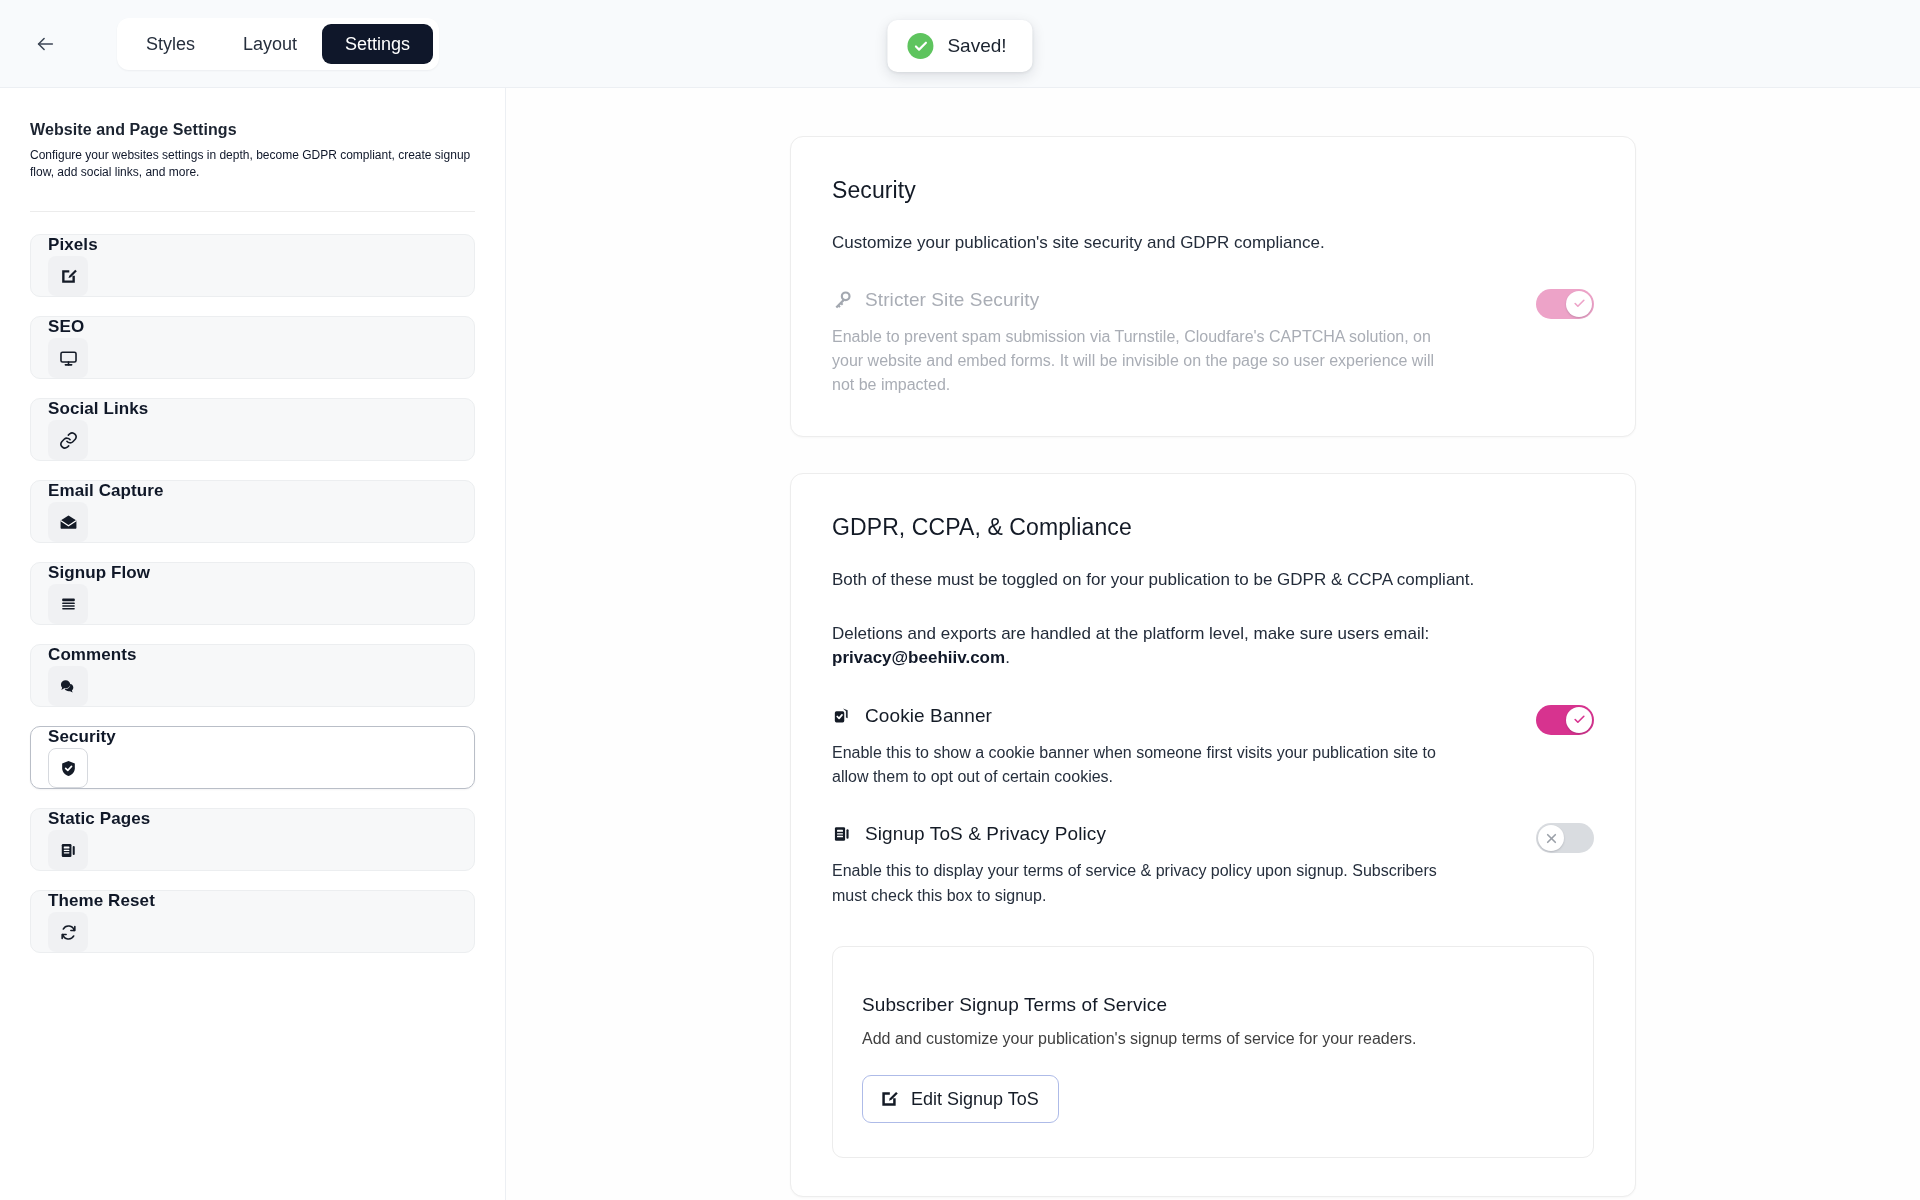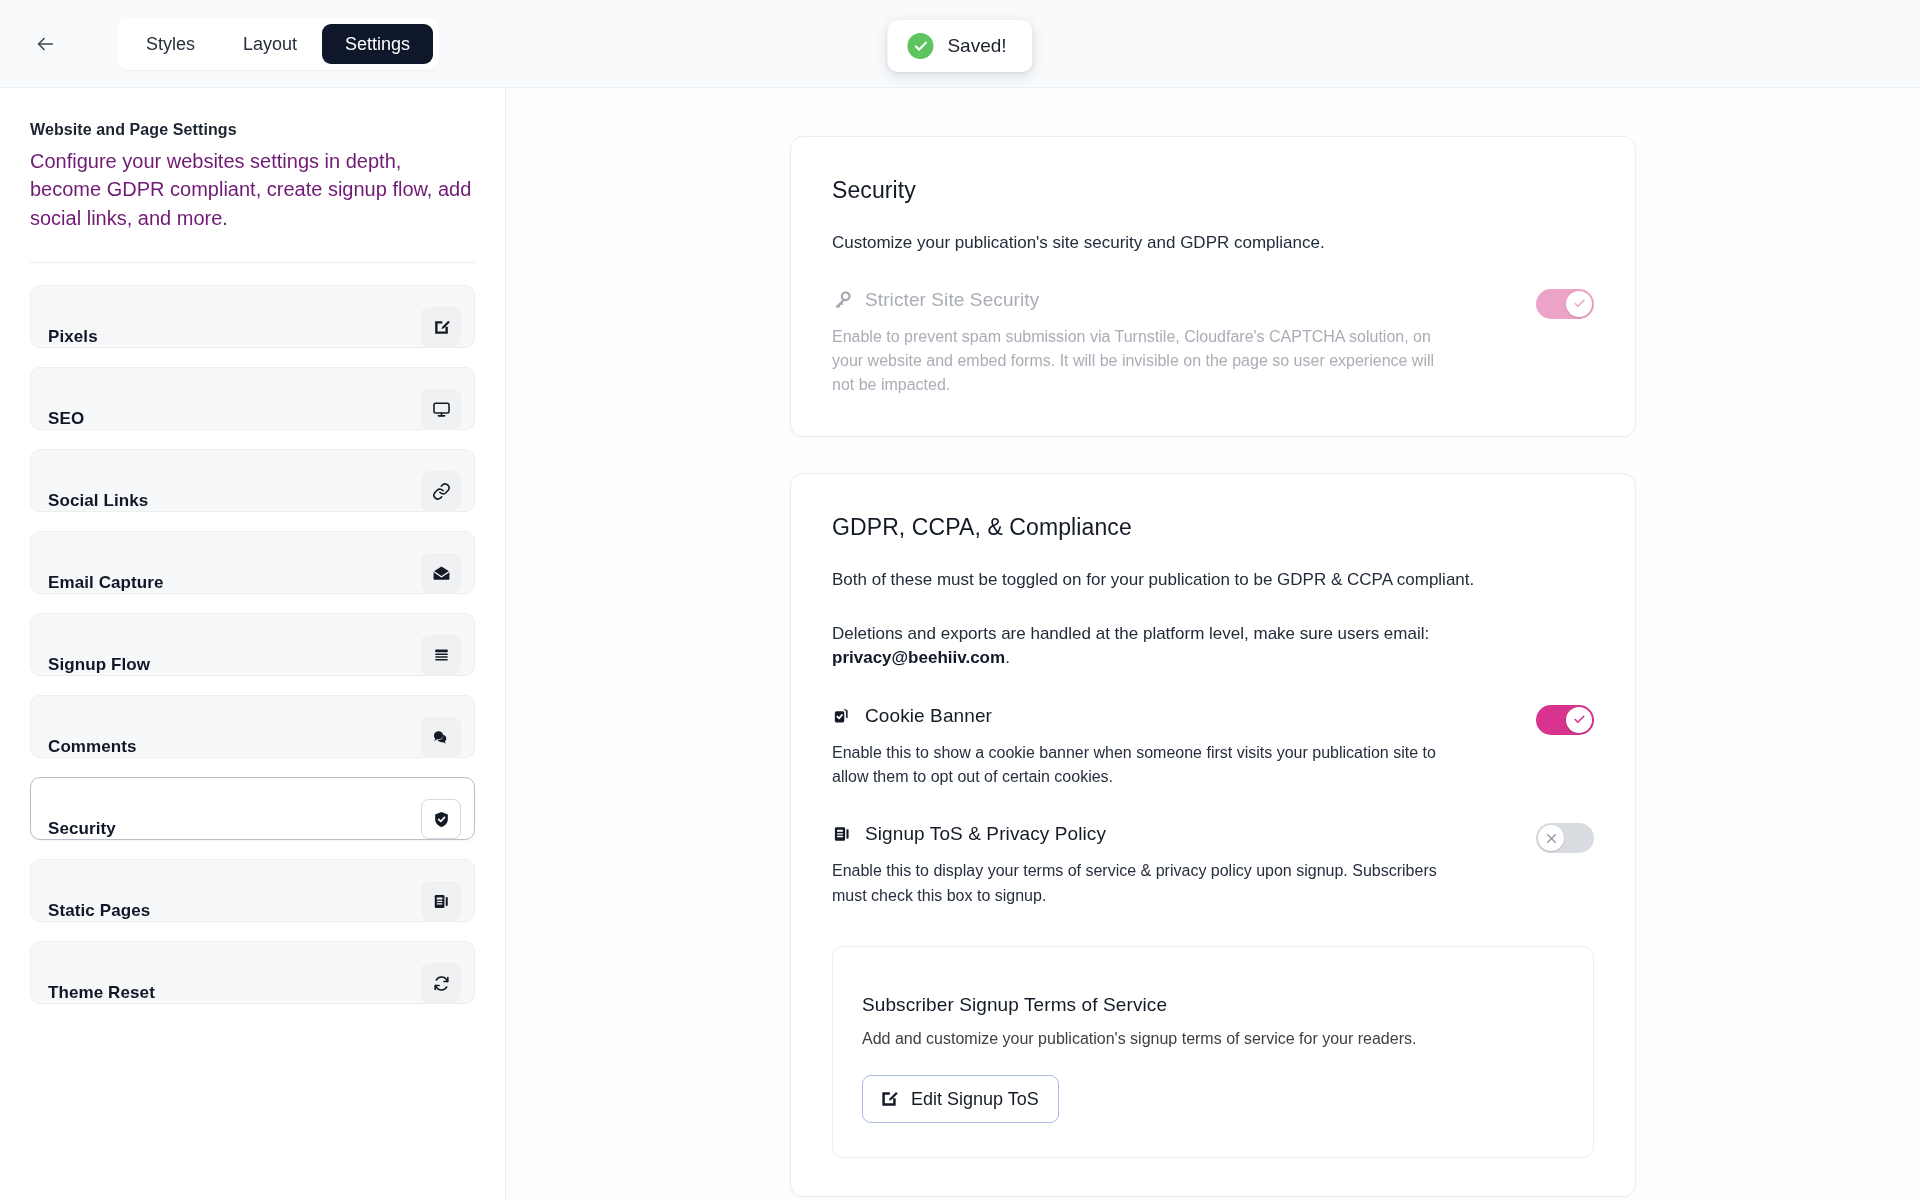--- a/index.html
+++ b/index.html
@@ -112,44 +112,45 @@
 
   .sb-title {
     font-size: 16px;
     font-weight: 700;
     color: #1b2330;
     margin-bottom: 8px;
     letter-spacing: .1px;
   }
 
   .sb-desc {
-    font-size: 20px;
+    font-size: 12px;
     line-height: 1.42;
-    color: #701a75;
+    color: #0f172a;
     font-weight: 400;
   }
 
   .sb-divider {
     height: 1px;
     background: #ececec;
     margin: 30px 0 22px 0;
   }
 
   .sb-list { display: flex; flex-direction: column; gap: 19px; }
 
   .sb-item {
     height: 63px;
     background: #f7f8f9;
     border: 1px solid #eceef0;
     border-radius: 10px;
     display: flex;
-    align-items: flex-end;
+    align-items: flex-start;
     justify-content: space-between;
     padding: 0 13px 0 17px;
     cursor: pointer;
+    flex-direction: column;
   }
 
   .sb-item.active {
     background: #ffffff;
     border-color: #b9bec7;
     box-shadow: 0 1px 2px rgba(16,24,40,0.05);
   }
 
   .sb-item-label {
     font-size: 17px;

